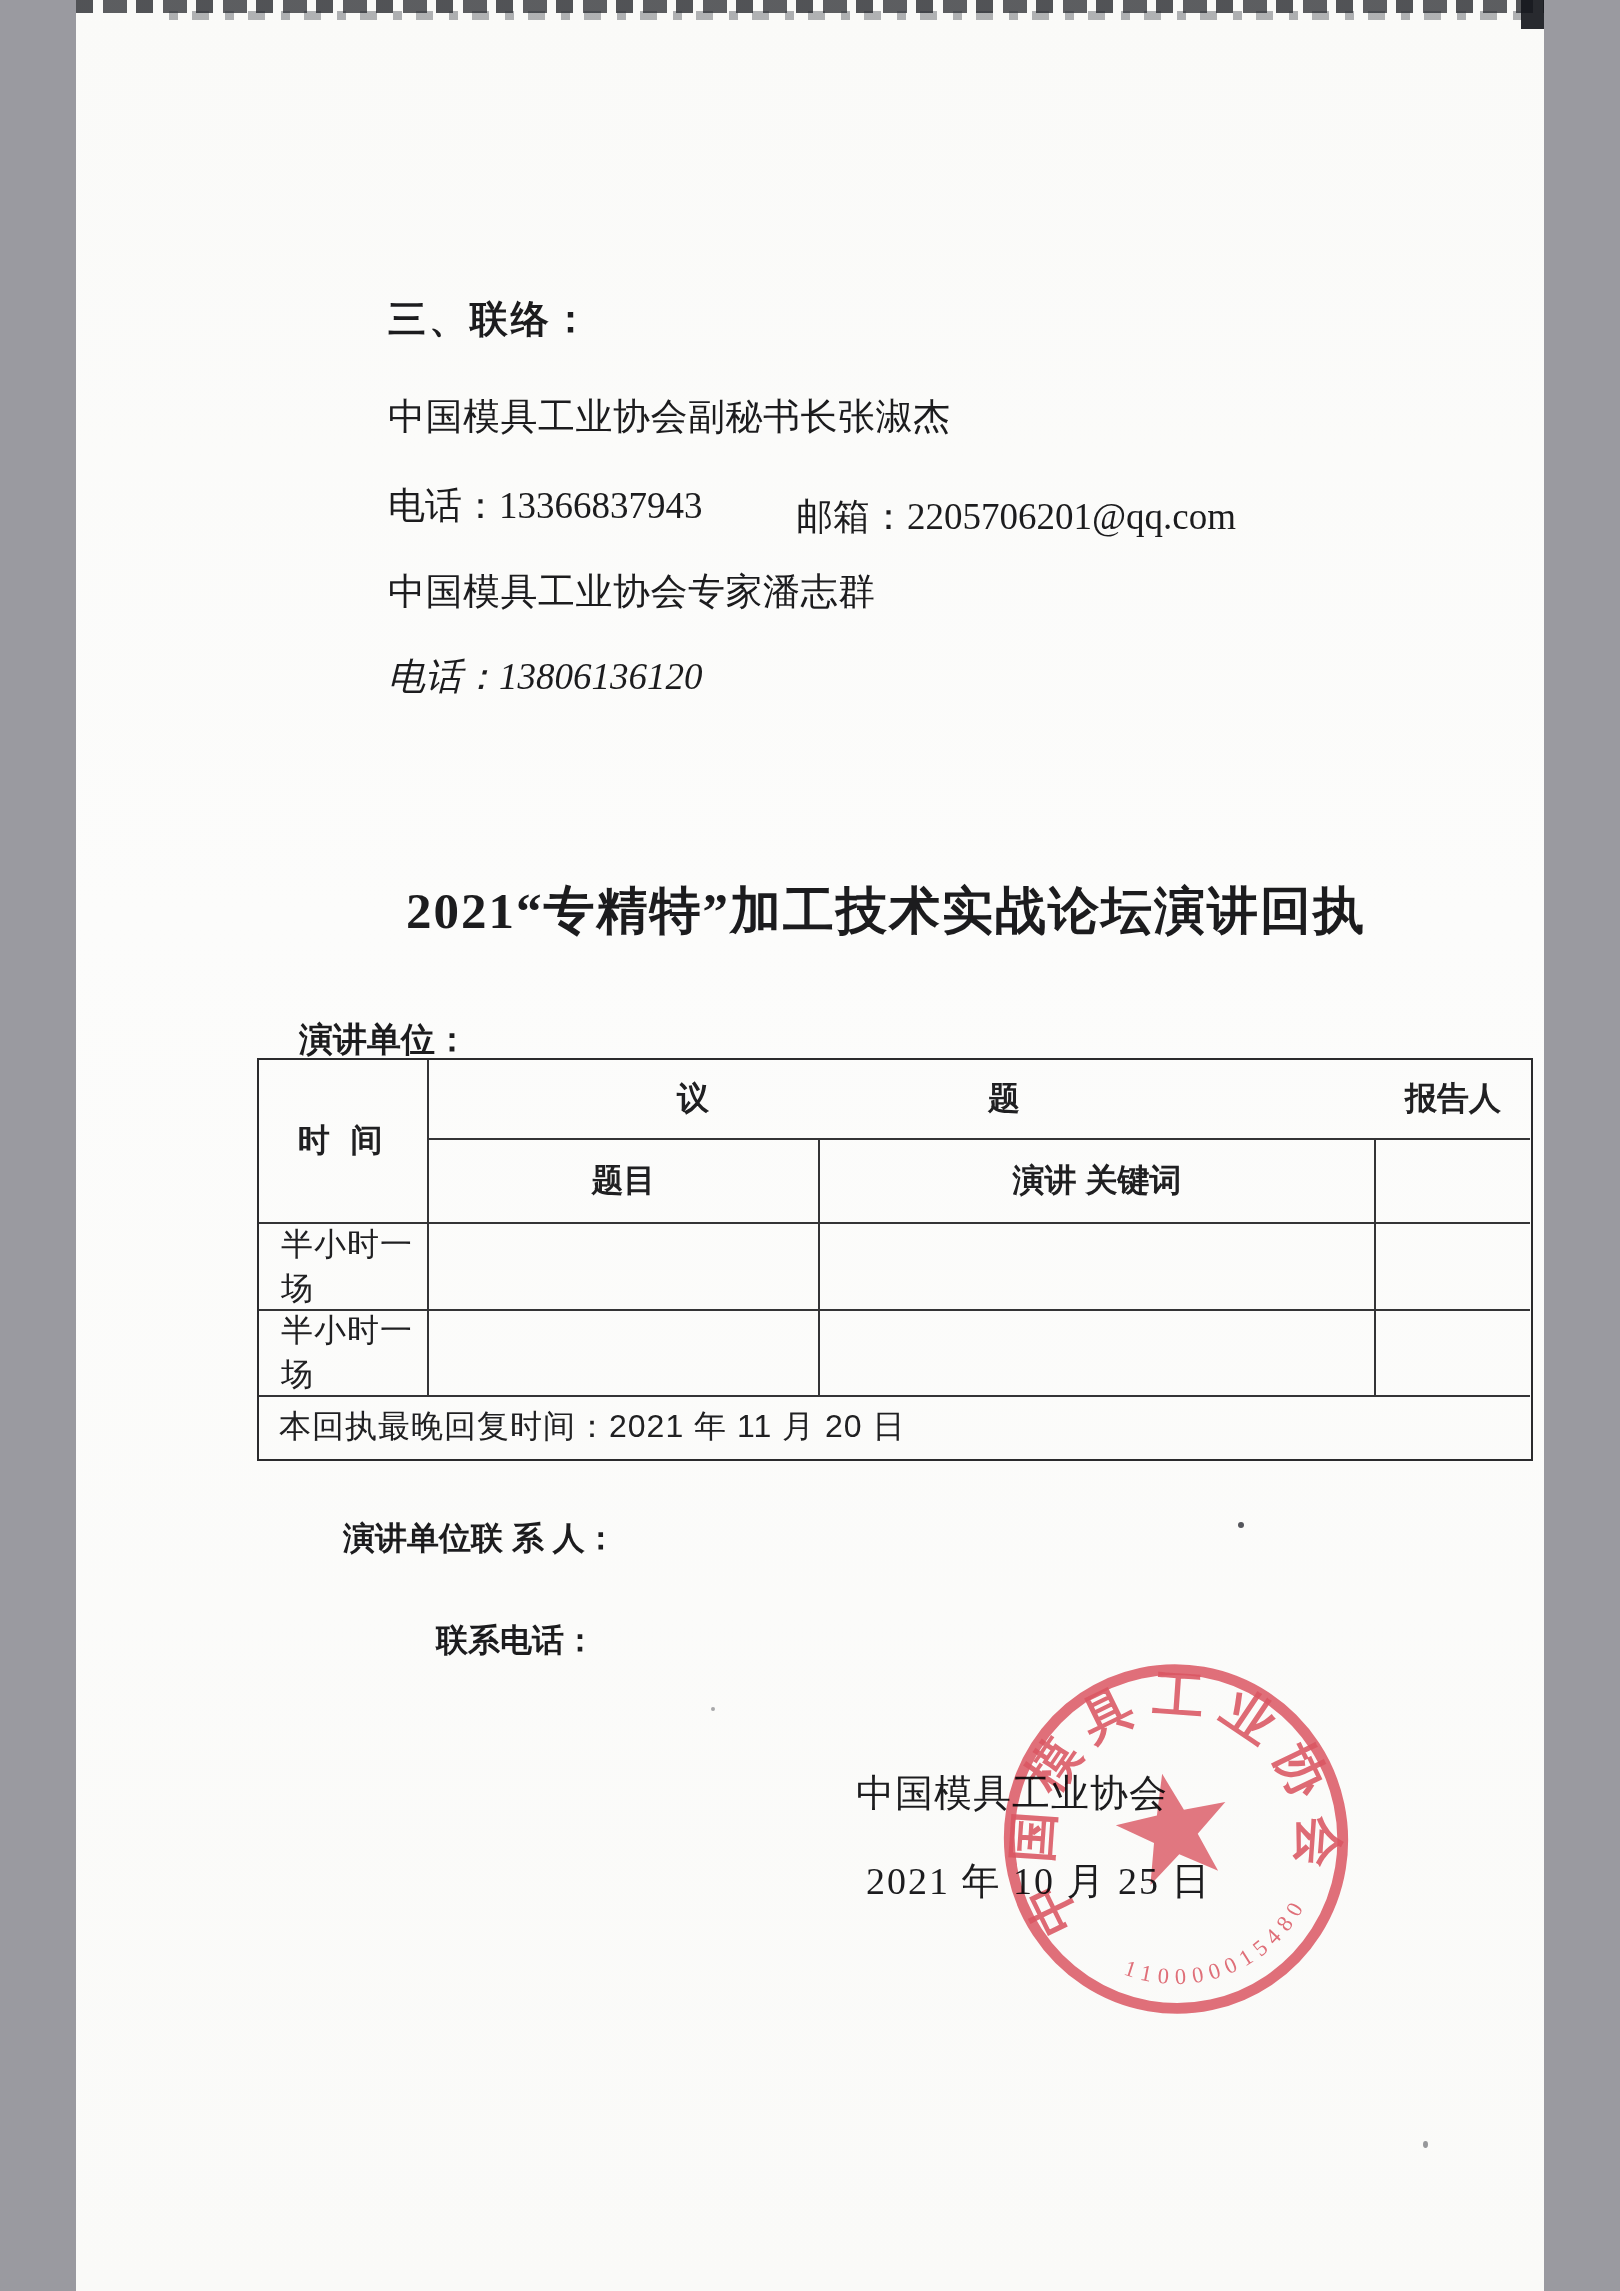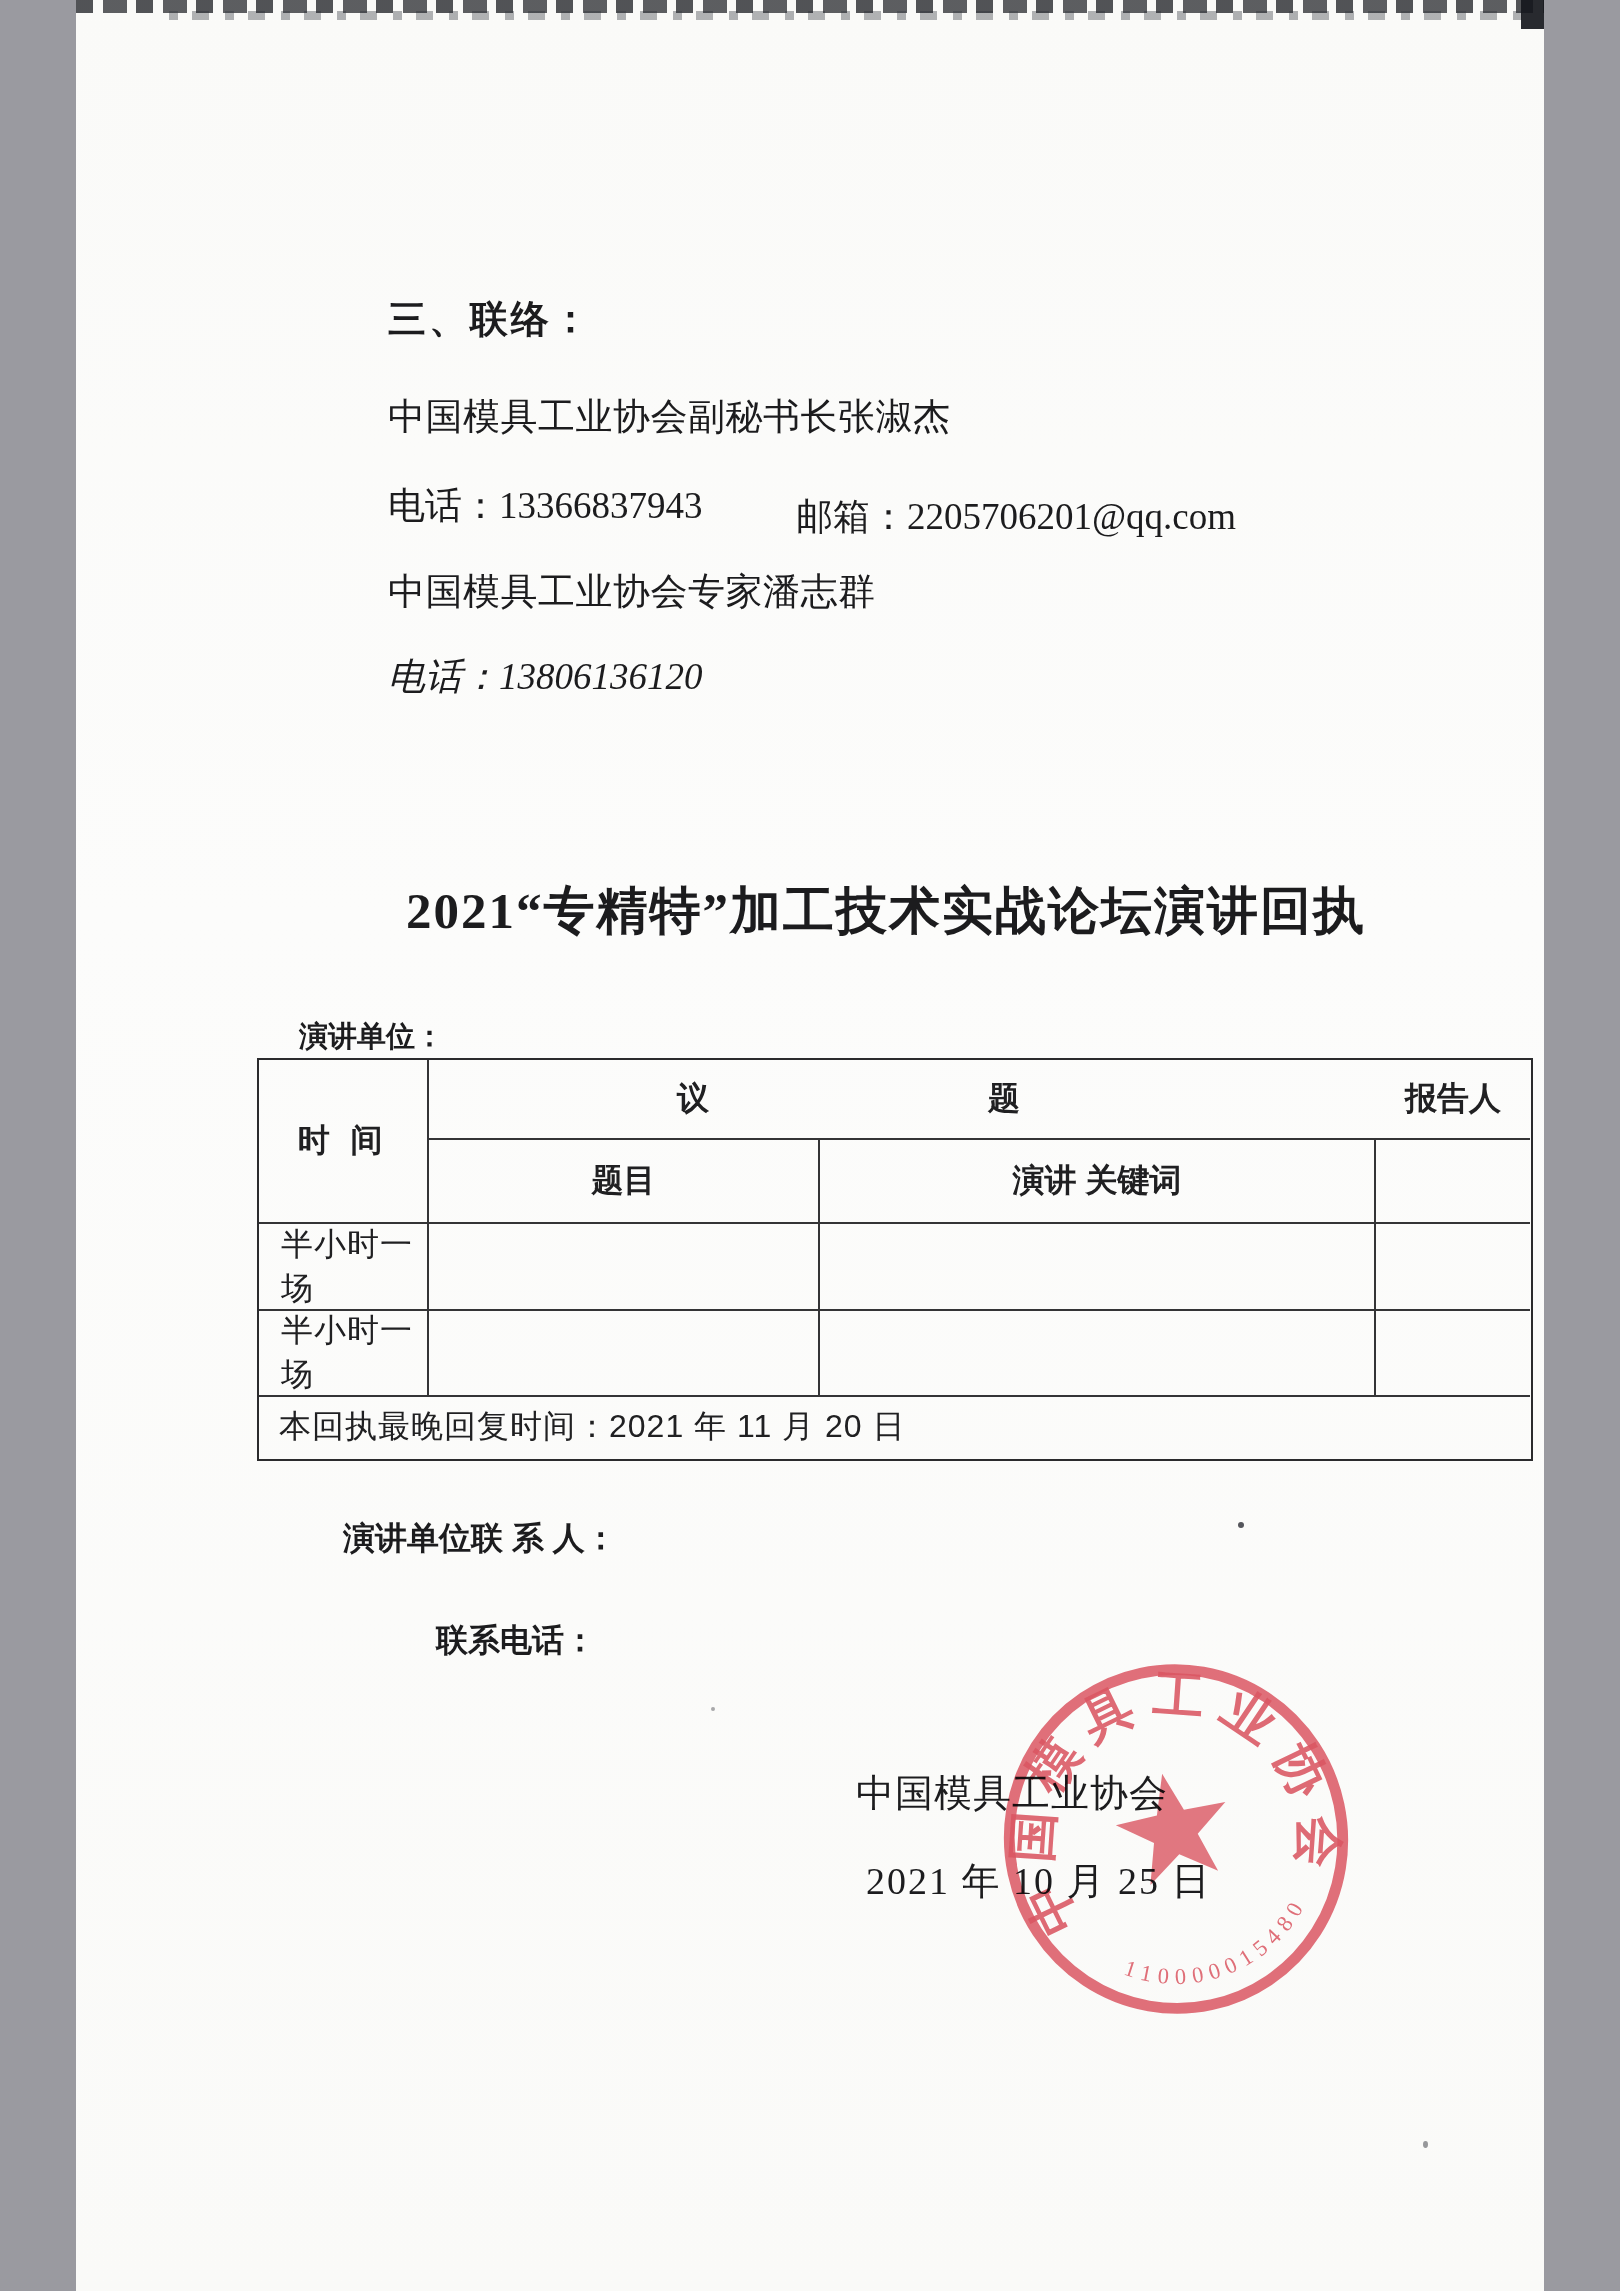--- a/index.html
+++ b/index.html
@@ -46,21 +46,21 @@
   .contact-phone2{left:312px;top:652px;font-size:37px;font-style:italic;}
 
   
   .form-title{
     left:0;top:877px;width:1620px;text-align:center;
     font-size:51px;font-weight:bold;letter-spacing:2px;
   }
 
   .sans{font-family:"Liberation Sans","DejaVu Sans",sans-serif;}
 
-  .unit-label{left:223px;top:1017px;font-size:29px;font-weight:600;}
+  .unit-label{left:223px;top:1017px;font-size:34px;font-weight:600;}
 
   
   .form-table{
     position:absolute;left:181px;top:1058px;
     width:1276px;height:403px;
     border:2.9px solid #2b2b2d;
     display:grid;
     grid-template-columns:170px 391px 556px 154px;
     grid-template-rows:80px 84px 87px 86px 59px;
     font-family:"Liberation Sans","DejaVu Sans",sans-serif;

